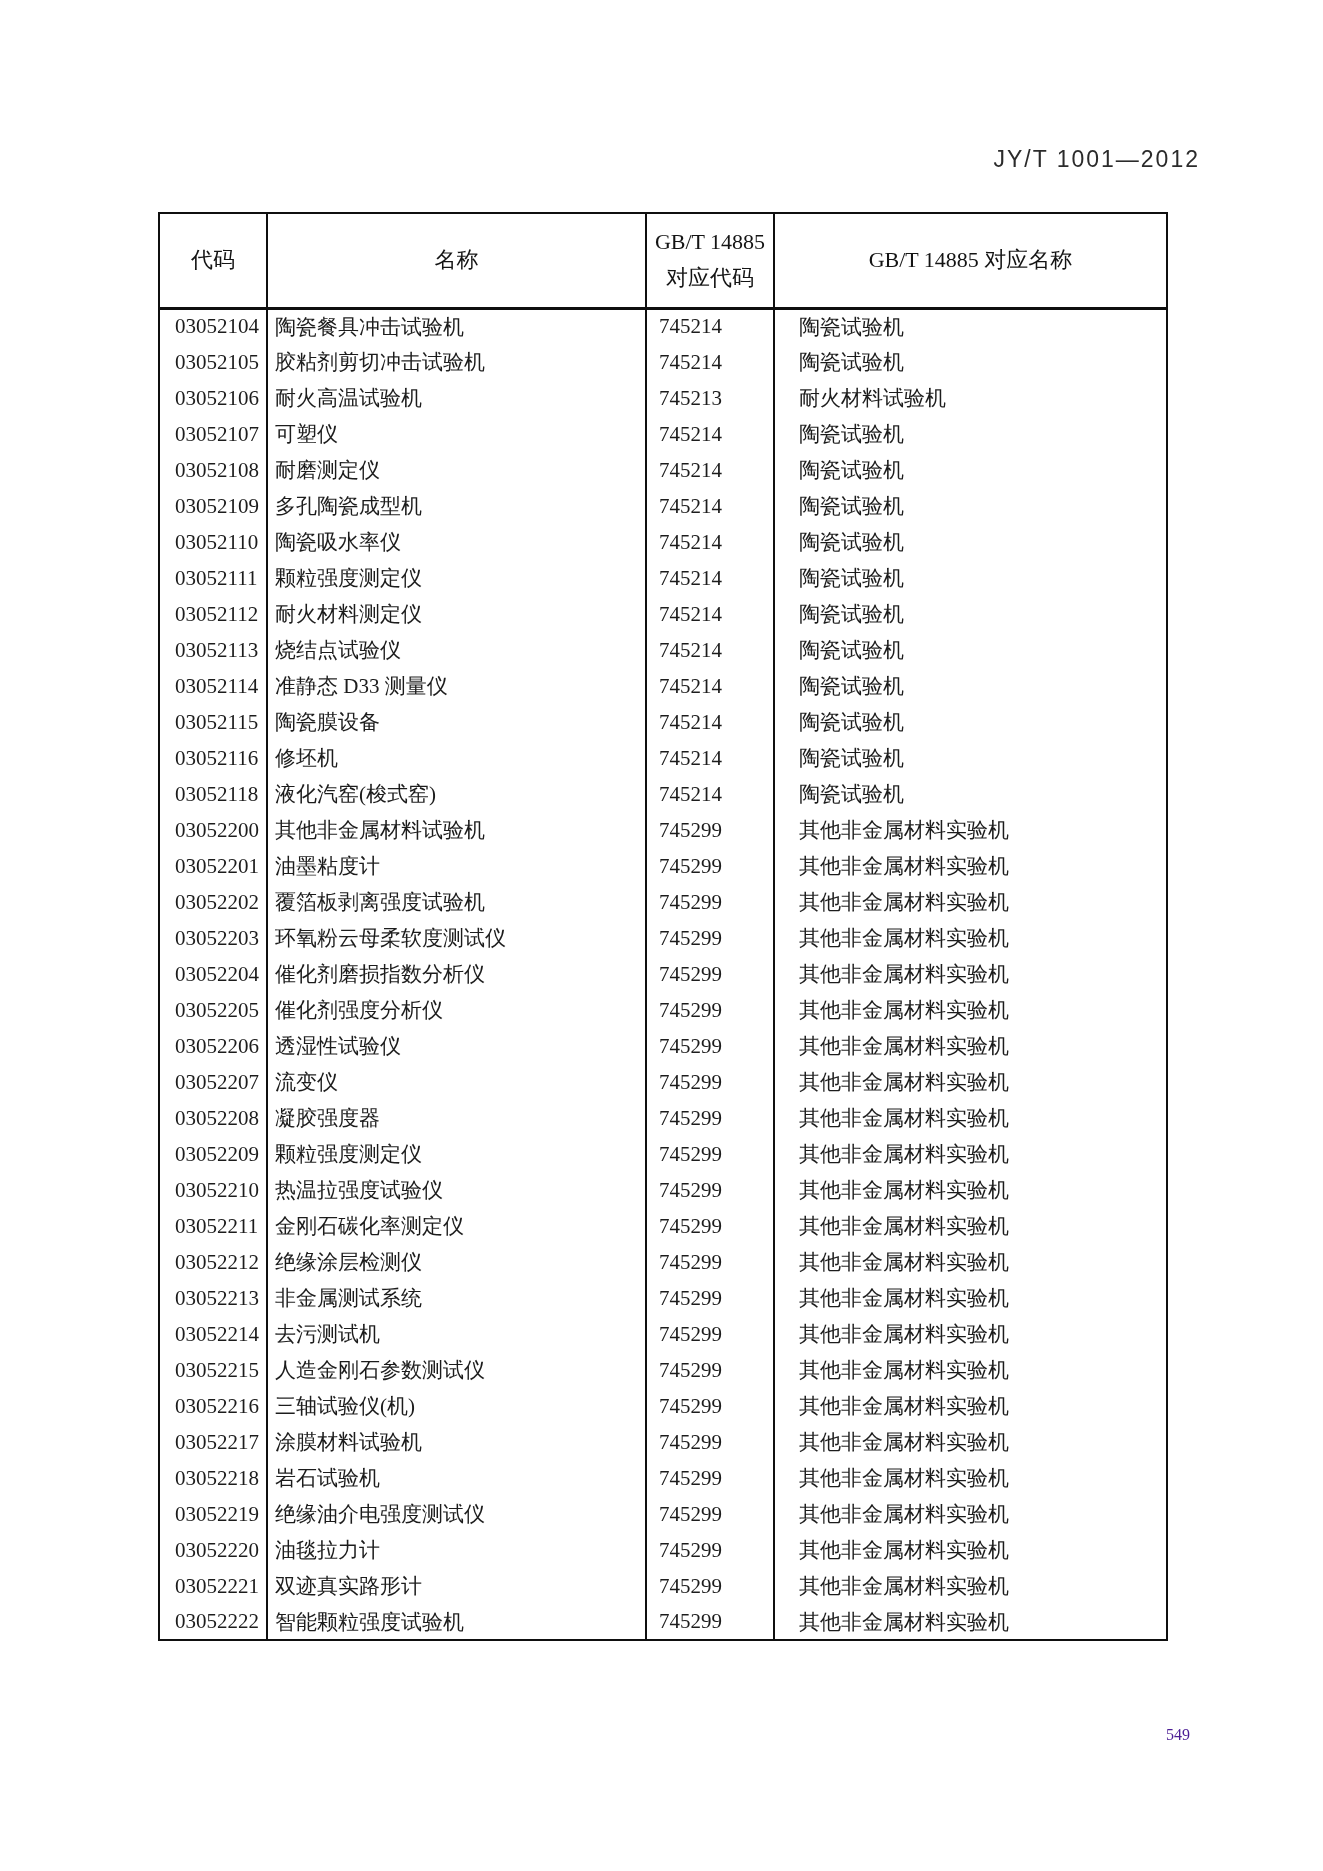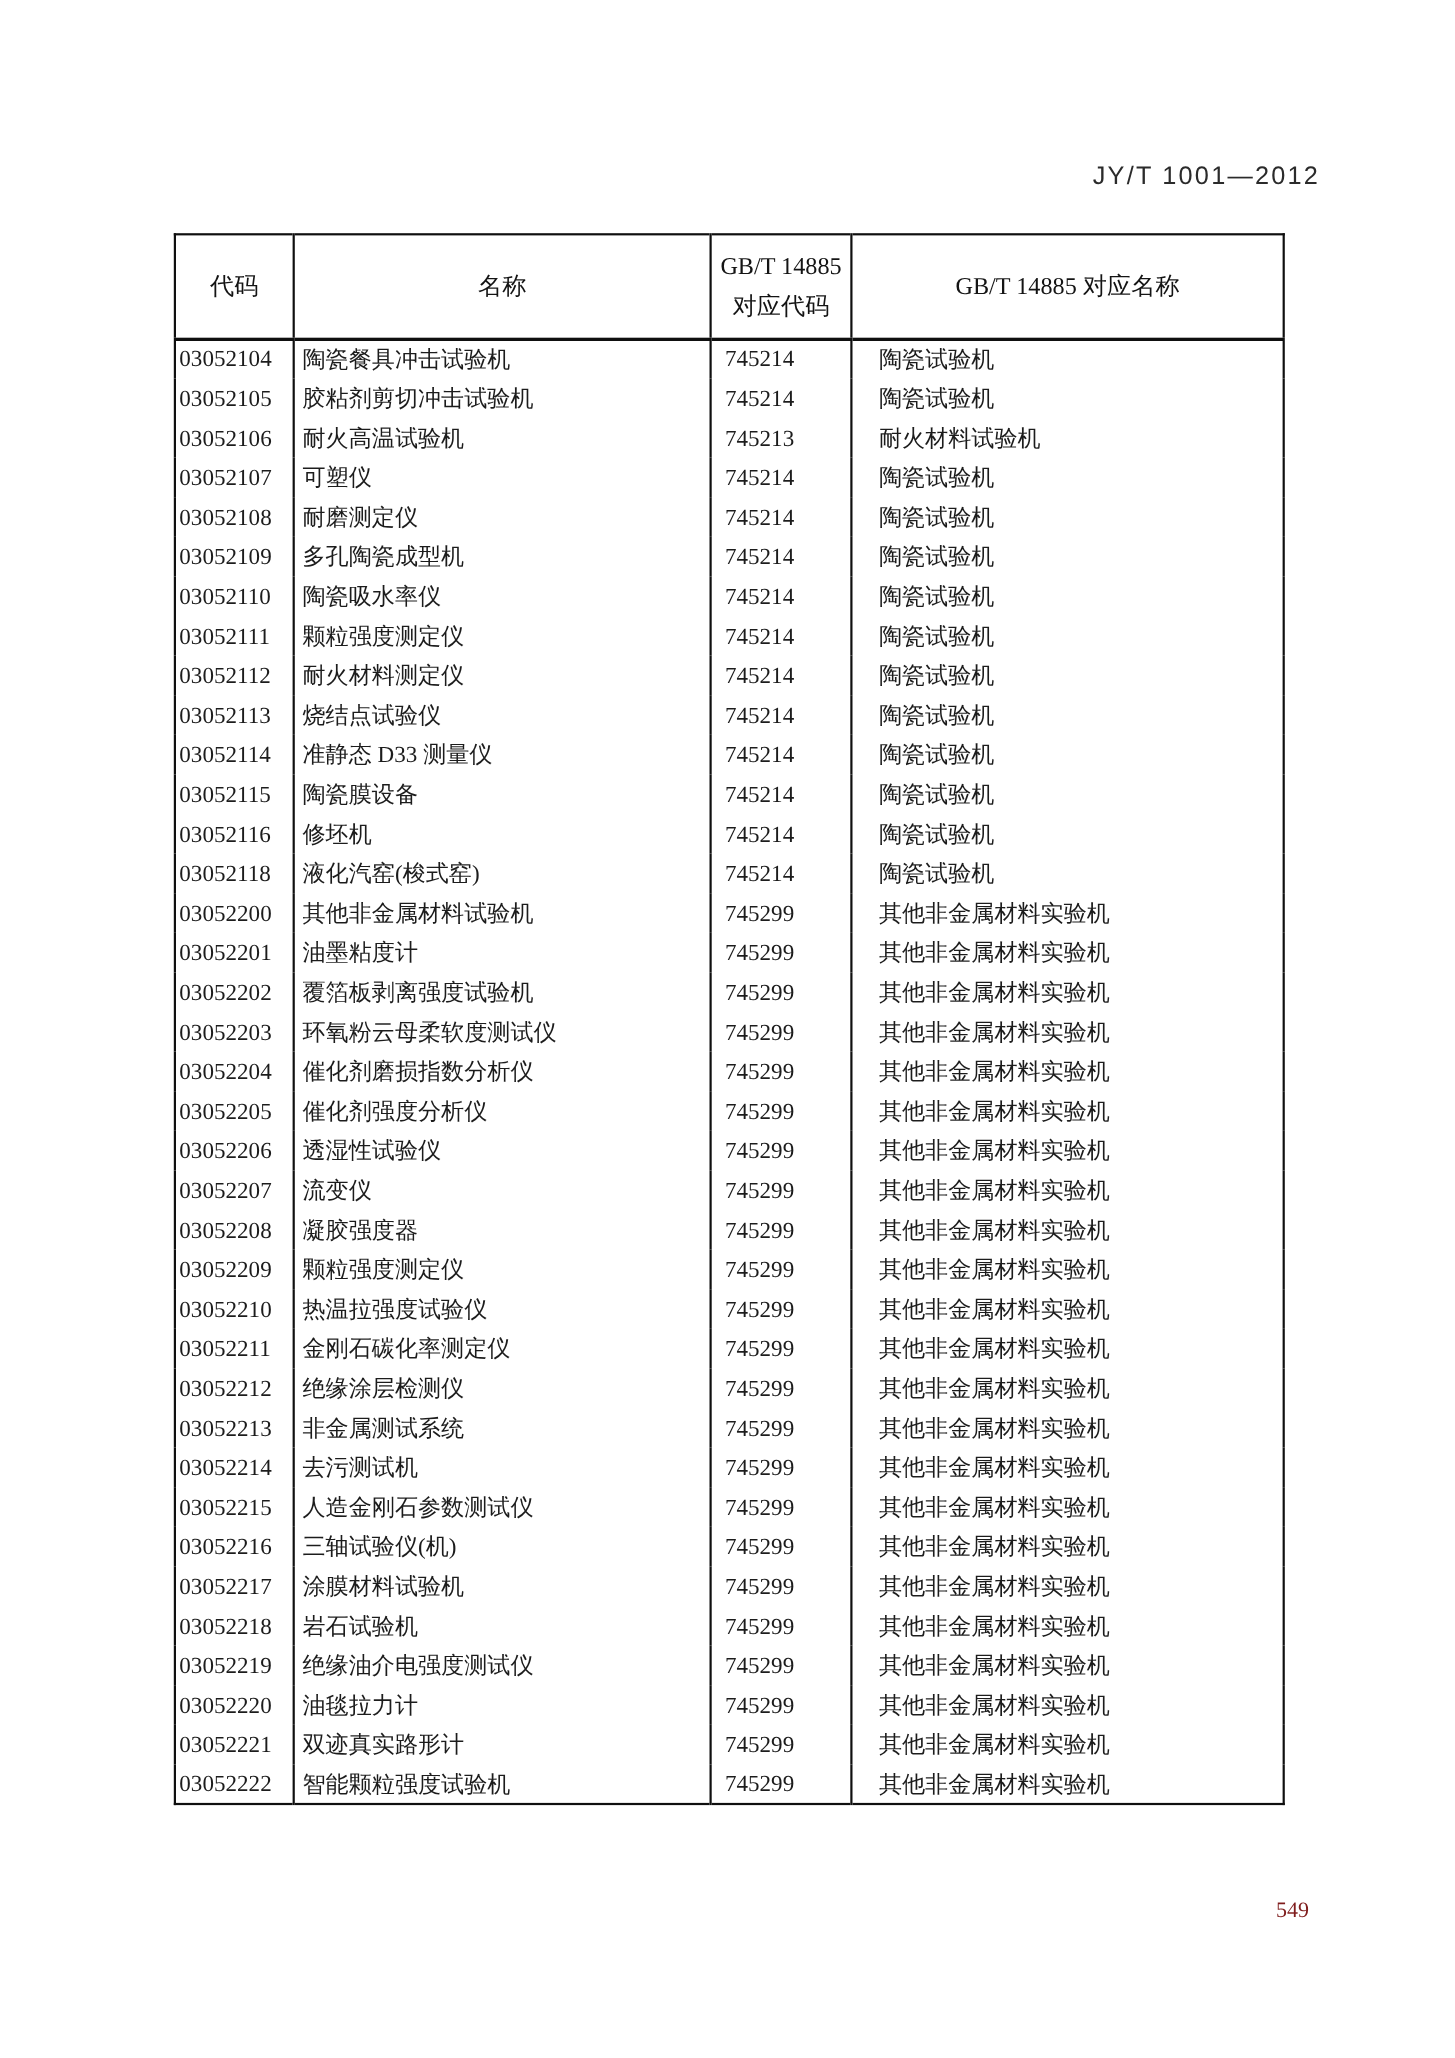--- a/index.html
+++ b/index.html
@@ -51,31 +51,31 @@
   }
   th:first-child, td:first-child { border-left: none; margin-top: 13px; }
   th {
     border-bottom: 3px solid #0f0f0f;
     text-align: center;
     font-size: 22px;
     color: #141414;
   }
   th .hdr-line { line-height: 36px; }
   td { font-size: 21px; color: #1c1c1c; }
-  td.c1 { padding-left: 3px; }
+  td.c1 { padding-left: 15px; }
   td.c2 { padding-left: 7px; }
   td.c3 { padding-left: 12px; }
   td.c4 { padding-left: 24px; }
   .page-number {
     position: absolute;
     top: 1726px;
     right: 133px;
     font-family: "Liberation Serif", serif;
-    font-size: 20px;
-    color: #7f1d1d;
+    font-size: 16px;
+    color: #4c1d95;
   }
 </style>
 </head>
 <body>
 
 <div class="page">
 
   <div class="std-number">JY/T 1001—2012</div>
 
   <table class="code-table">

